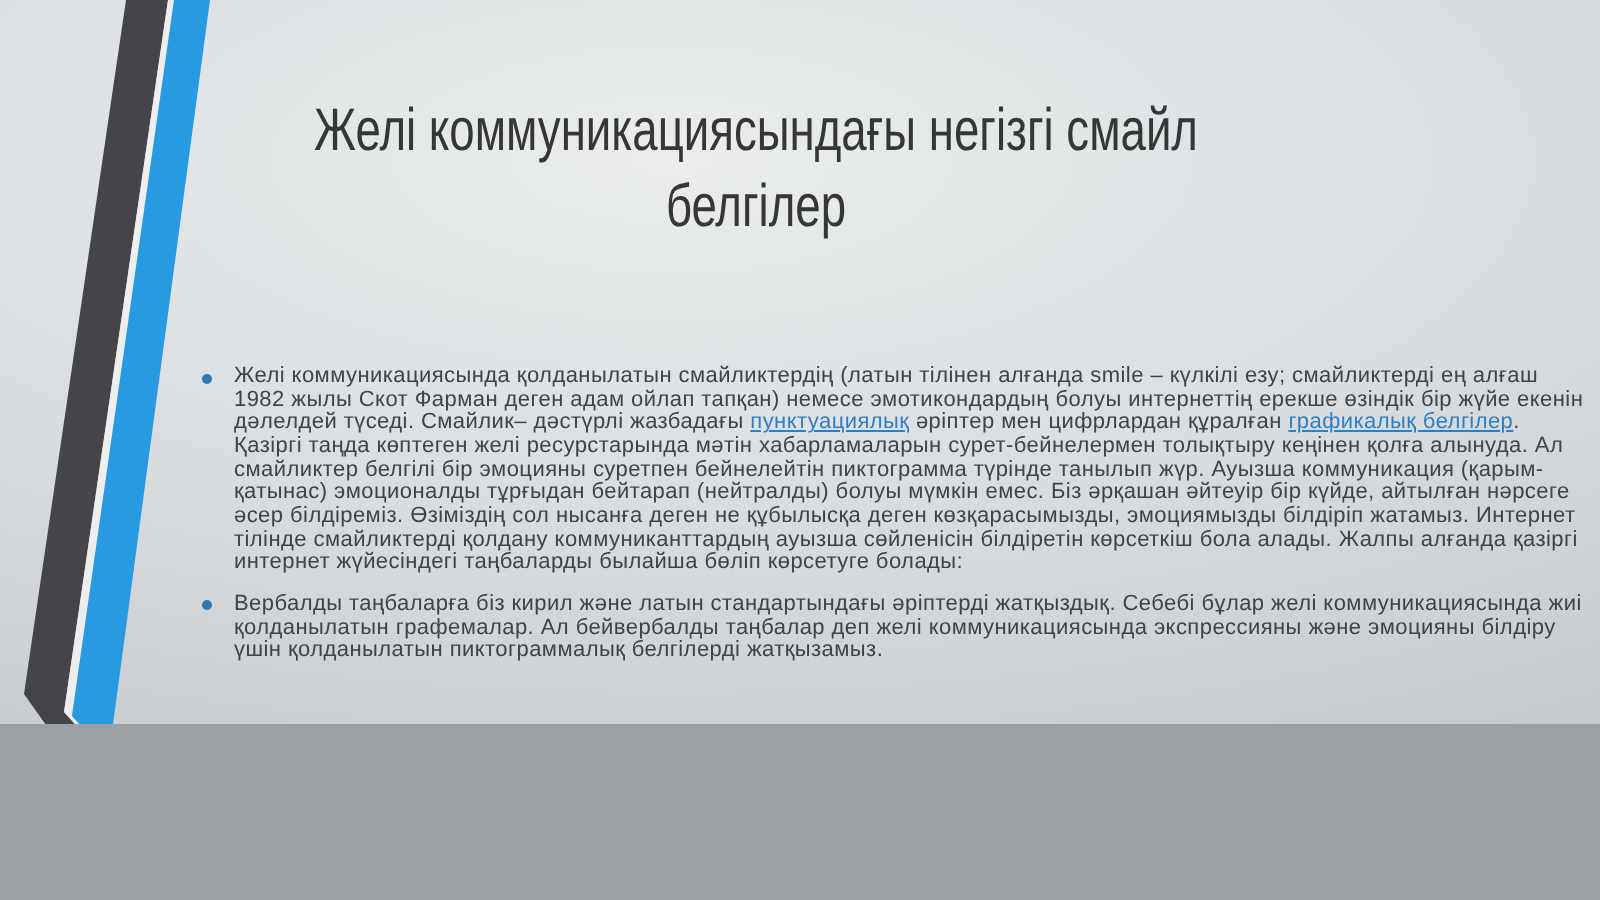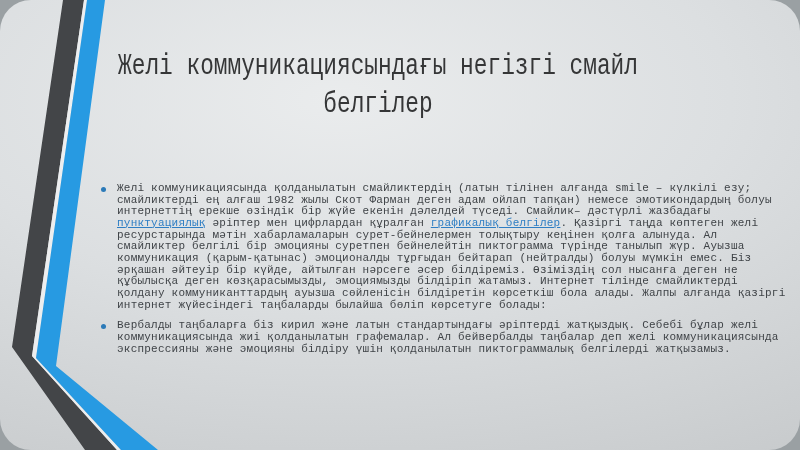--- a/index.html
+++ b/index.html
@@ -1,20 +1,19 @@
 <!DOCTYPE html>
 <html><head>
 <meta charset="utf-8">
 <style>
   html,body{margin:0;padding:0;background:#9aa0a3;}
   .slide{
-    position:relative;width:800px;height:450px;overflow:hidden;
-    font-family:Liberation Mono, monospace;
+    position:relative;width:800px;height:362px;overflow:hidden;
+    font-family:Liberation Sans, sans-serif;
     background:radial-gradient(130% 115% at 42% 22%, #eaeced 0%, #dcdfe1 38%, #cdd0d2 70%, #bfc2c4 100%);
-    border-radius:31px;
   }
   .ribbon{position:absolute;left:0;top:0;}
   .title{
     position:absolute;top:47px;left:28px;width:700px;margin:0;
     font-size:30px;font-weight:400;line-height:38px;color:#353637;
     text-align:center;transform:scaleX(0.76);transform-origin:50% 0;
   }
   .body-list{
     position:absolute;top:183px;left:101px;width:691px;margin:0;padding:0;
     list-style:none;color:#3f4347;font-size:11px;line-height:11.65px;letter-spacing:0.02em;

